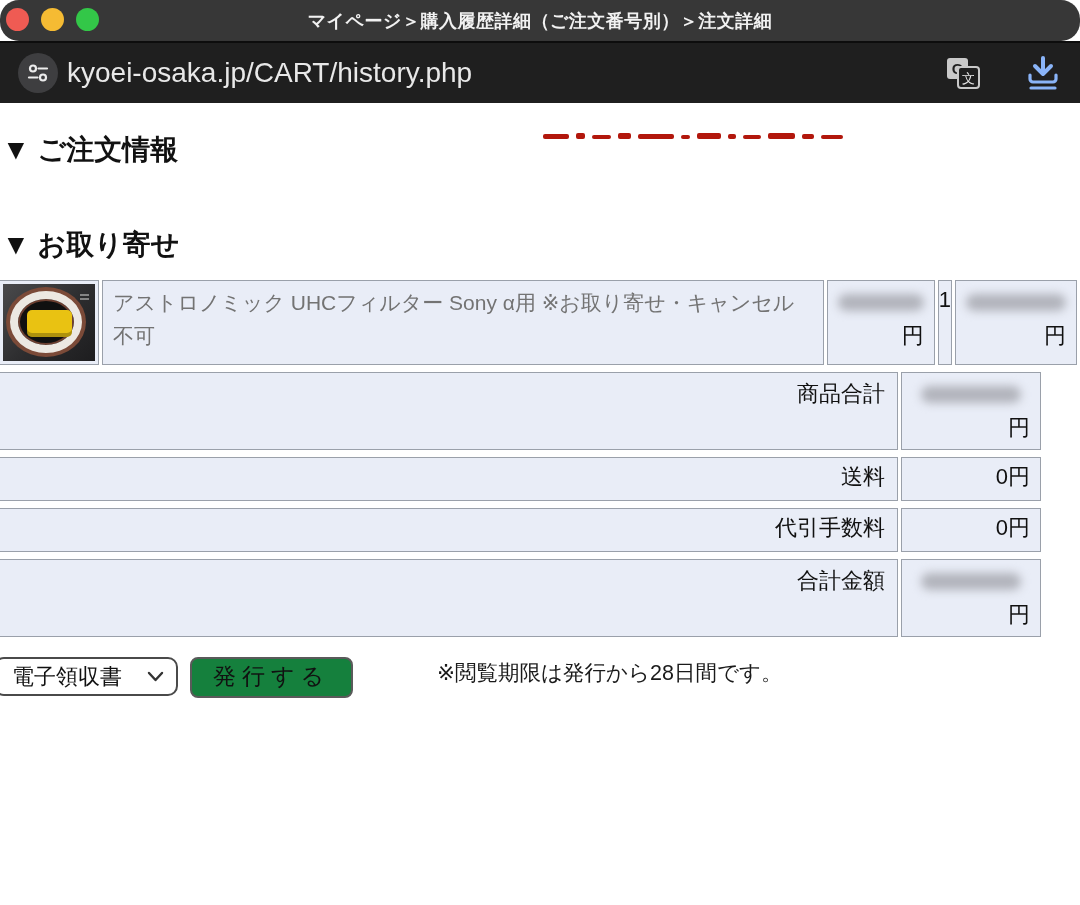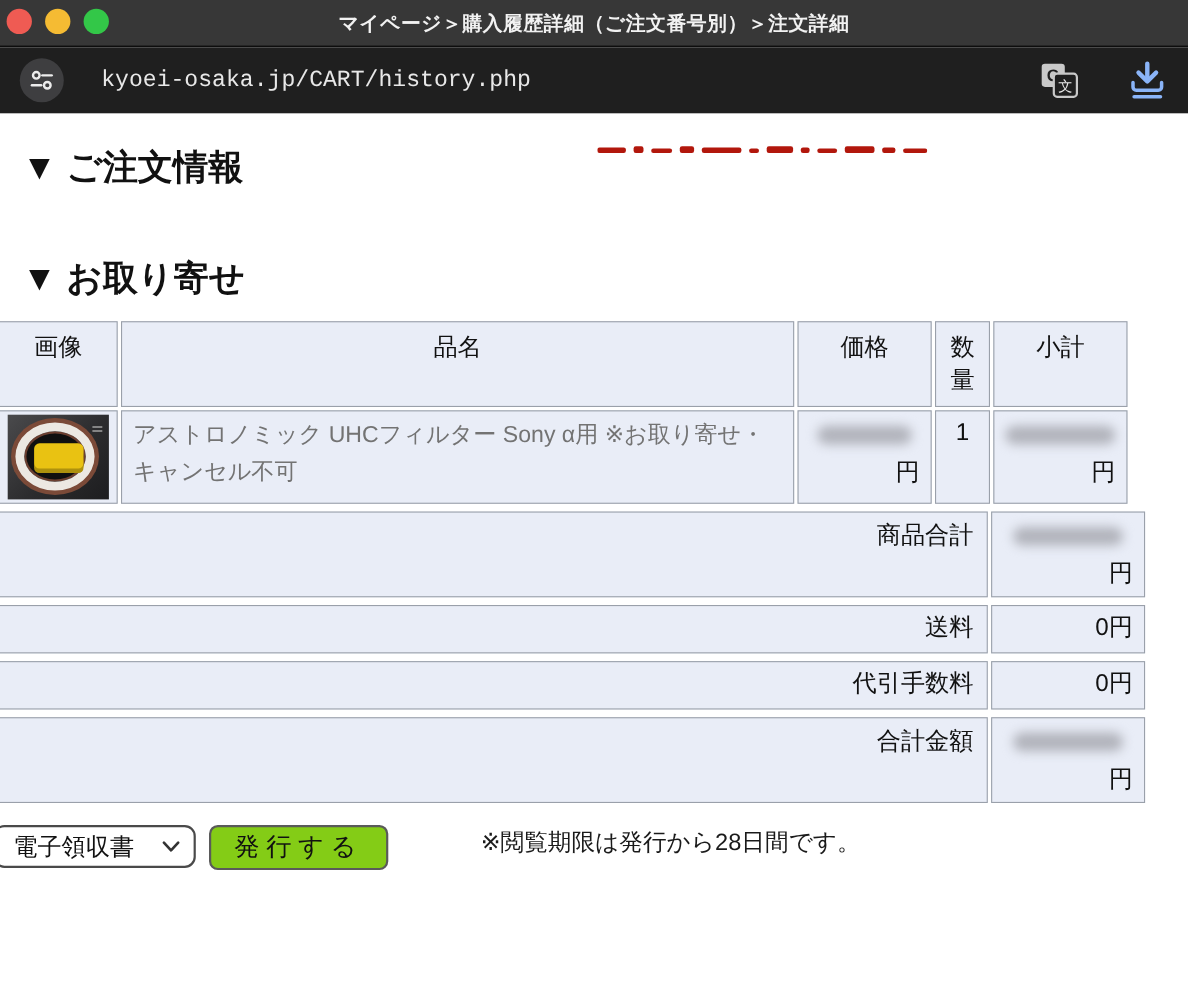--- a/index.html
+++ b/index.html
@@ -1,44 +1,44 @@
 <!DOCTYPE html>
 <html><head>
 <meta charset="utf-8">
 <style>
   * { box-sizing: border-box; margin: 0; padding: 0; }
   html, body { width: 1080px; height: 905px; overflow: hidden; background: #fff;
     font-family: "Liberation Sans", "DejaVu Sans", sans-serif; }
 
   
   .titlebar { position: relative; height: 41px; background: #373737;
-    display: flex; align-items: center; justify-content: center; }
+    display: flex; align-items: center; justify-content: center; border-radius: 19px; }
   .traffic { position: absolute; left: 6px; top: 8px; display: flex; gap: 12px; }
   .light { width: 23px; height: 23px; border-radius: 50%; }
   .light.red { background: #ef5b53; }
   .light.yellow { background: #f5bb33; }
   .light.green { background: #33c748; }
   .win-title { color: #f2f2f2; font-size: 18px; font-weight: bold; letter-spacing: .5px; }
   .chrome-divider { height: 2px; background: #0d0d0d; }
   .urlbar { height: 60px; background: #1f1f1f; display: flex; align-items: center; padding: 0 18px; }
   .circle-btn { width: 40px; height: 40px; border-radius: 50%; background: #3e3e40;
     display: flex; align-items: center; justify-content: center; flex: 0 0 auto; }
-  .url-text { color: #e8e8e8; font-size: 21px; margin-left: 34px; flex: 1 1 auto;
-    white-space: nowrap; overflow: hidden; font-family: Liberation Mono, monospace; }
+  .url-text { color: #e8e8e8; font-size: 28px; margin-left: 9px; flex: 1 1 auto;
+    white-space: nowrap; overflow: hidden; }
   .chrome-icon { flex: 0 0 auto; display: flex; align-items: center; justify-content: center; }
   .translate-box { margin-right: 46px; }
   .download-box { margin-right: 2px; }
 
   
   .content { position: relative; width: 1080px; background: #fff; }
   .red-clip { position: absolute; top: 0; left: 543px; width: 300px; height: 8px;
     overflow: hidden; display: flex; align-items: flex-end; gap: 7px; }
   .red-clip i { display: block; background: #b2170c; border-radius: 2px; }
 
-  .section-heading { font-size: 32px; font-weight: bold; color: #111; padding-left: 20px; }
+  .section-heading { font-size: 28px; font-weight: bold; color: #111; padding-left: 2px; }
   .h-info { margin: 28px 0 13px 0; }
   .h-items { margin: 44px 0 13px 0; }
 
   table.grid { border-collapse: separate; border-spacing: 3px; margin-left: -4px; }
   table.grid td, table.grid th { border: 1px solid #9aa0aa; background: #e9edf7;
     font-size: 22px; color: #111; font-weight: normal; vertical-align: top; }
 
   
   .info-table td { padding: 9px 12px; }
   .info-label { width: 218px; }
@@ -83,21 +83,21 @@
   .total-value { width: 140px; padding: 6px 10px; }
   .row-tall td { height: 68px; }
   .row-short td { height: 44px; padding-top: 4px; }
   .total-amount-plain { text-align: right; font-size: 22px; }
 
   
   .controls { display: flex; align-items: flex-start; margin: 17px 0 0 -6px; }
   .select-box { display: flex; align-items: center; justify-content: space-between;
     width: 184px; height: 39px; background: #fff; border: 2px solid #4a4a4a;
     border-radius: 10px; padding: 0 12px 0 16px; font-size: 22px; color: #111; }
-  .issue-btn { margin-left: 12px; width: 163px; height: 41px; background: #84cc16;
+  .issue-btn { margin-left: 12px; width: 163px; height: 41px; background: #15803d;
     border: 2px solid #5a5a5a; border-radius: 8px; font-size: 23px; color: #111;
     font-family: inherit; letter-spacing: 6px; padding-bottom: 2px; }
   .notes { margin-left: 84px; font-size: 21.5px; color: #1a1a1a; line-height: 1.32;
     padding-top: 2px; white-space: nowrap; }
 </style>
 </head>
 <body>
 
 <div class="titlebar">
   <div class="traffic">
@@ -158,27 +158,20 @@
 
   <table class="grid info-table">
     <tbody>
   </tbody>
     </table>
 
   <div class="section-heading h-items">▼ お取り寄せ</div>
 
   <table class="grid items-table">
     <tbody>
-        <tr>
-      <th class="col-img">画像</th>
-      <th class="col-name">品名</th>
-      <th class="col-price">価格</th>
-      <th class="col-qty">数量</th>
-      <th class="col-sub">小計</th>
-    </tr>
     <tr>
       <td class="cell-img">
         <div class="thumb">
           <div class="marking"></div>
           <div class="mount"></div>
           <div class="filter-glass"></div>
         </div>
       </td>
       <td class="cell-name">
         <a class="product-link" href="#">アストロノミック UHCフィルター Sony α用 ※お取り寄せ・キャンセル不可</a>

